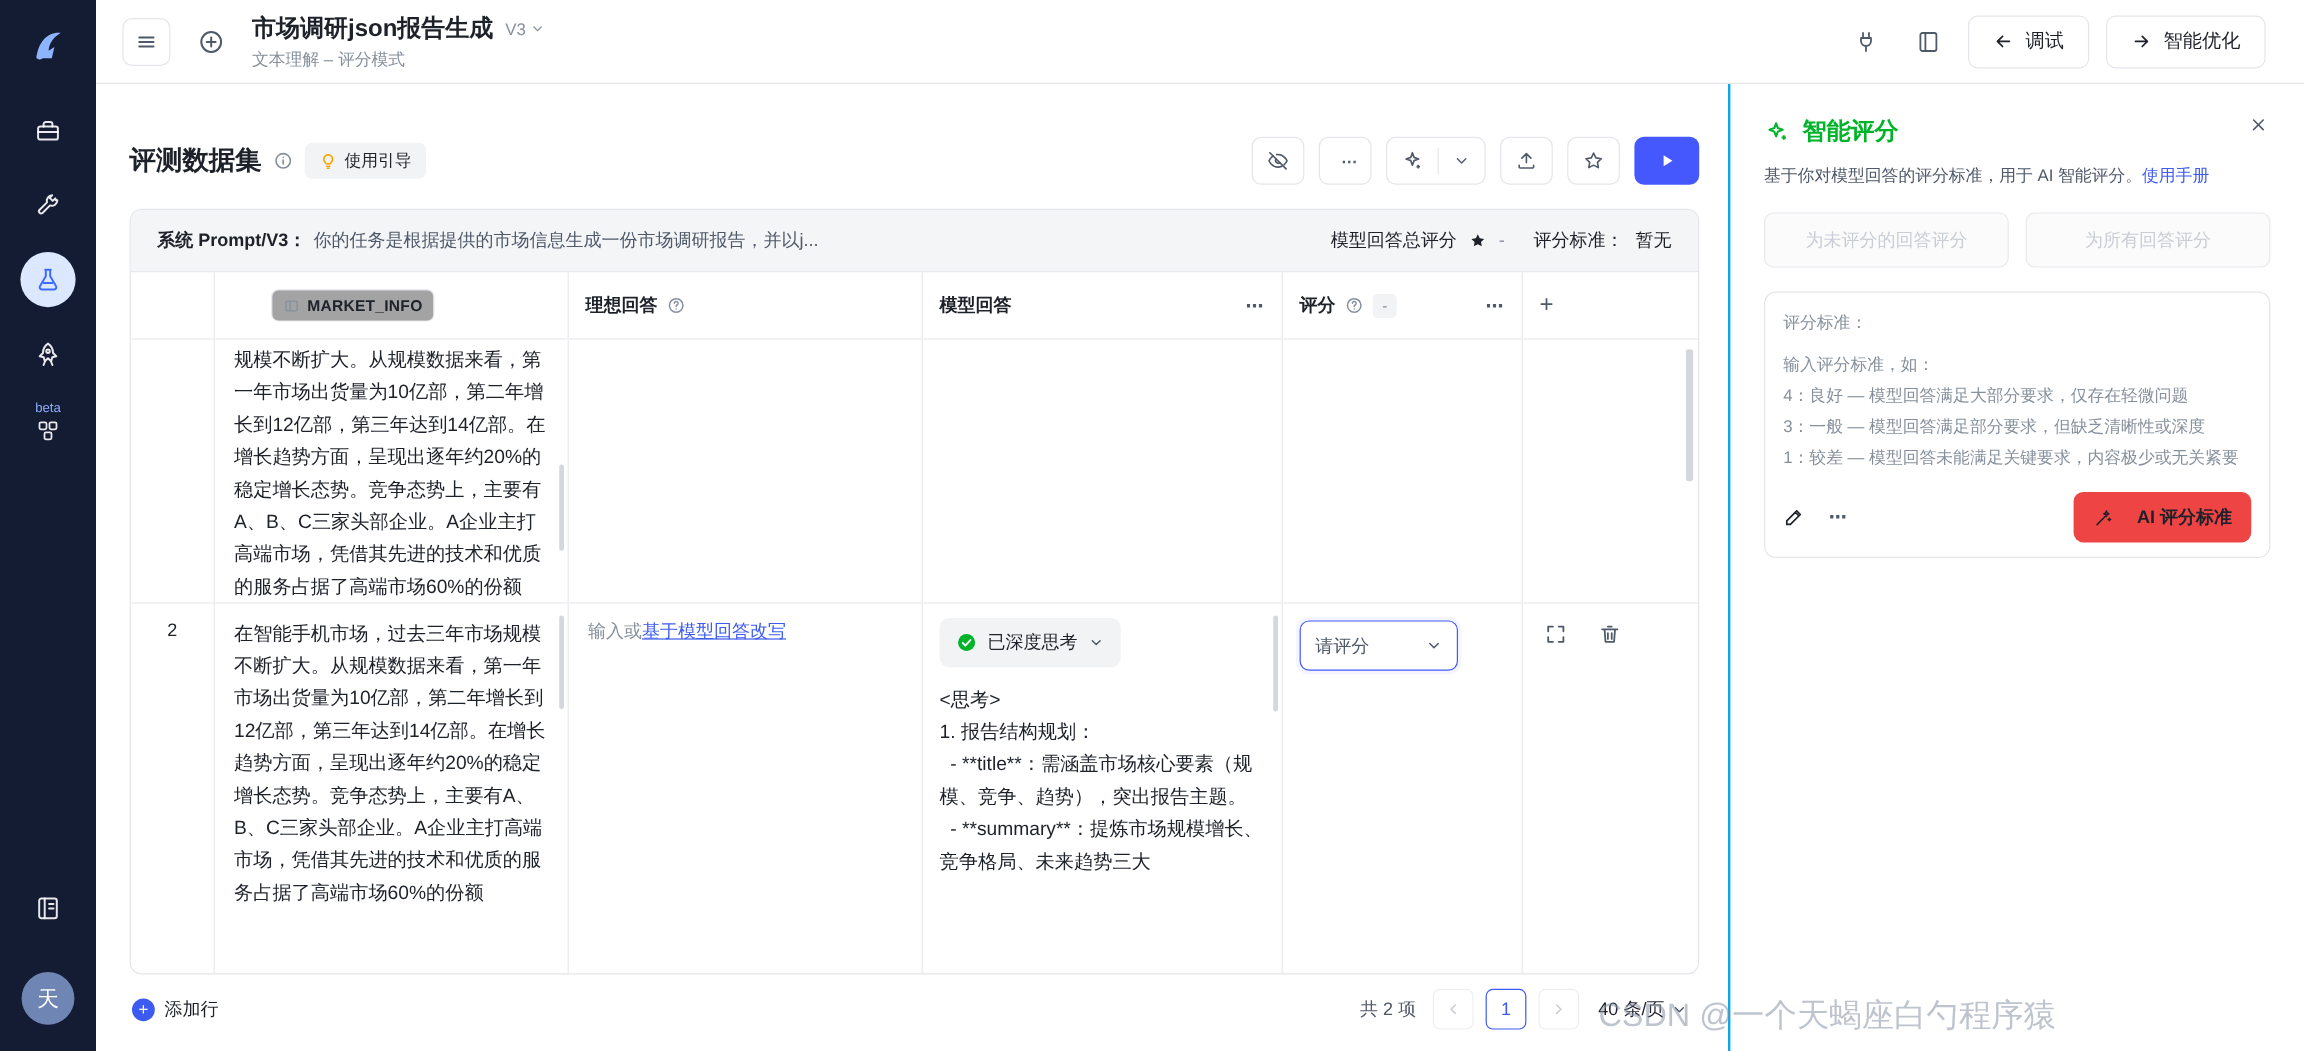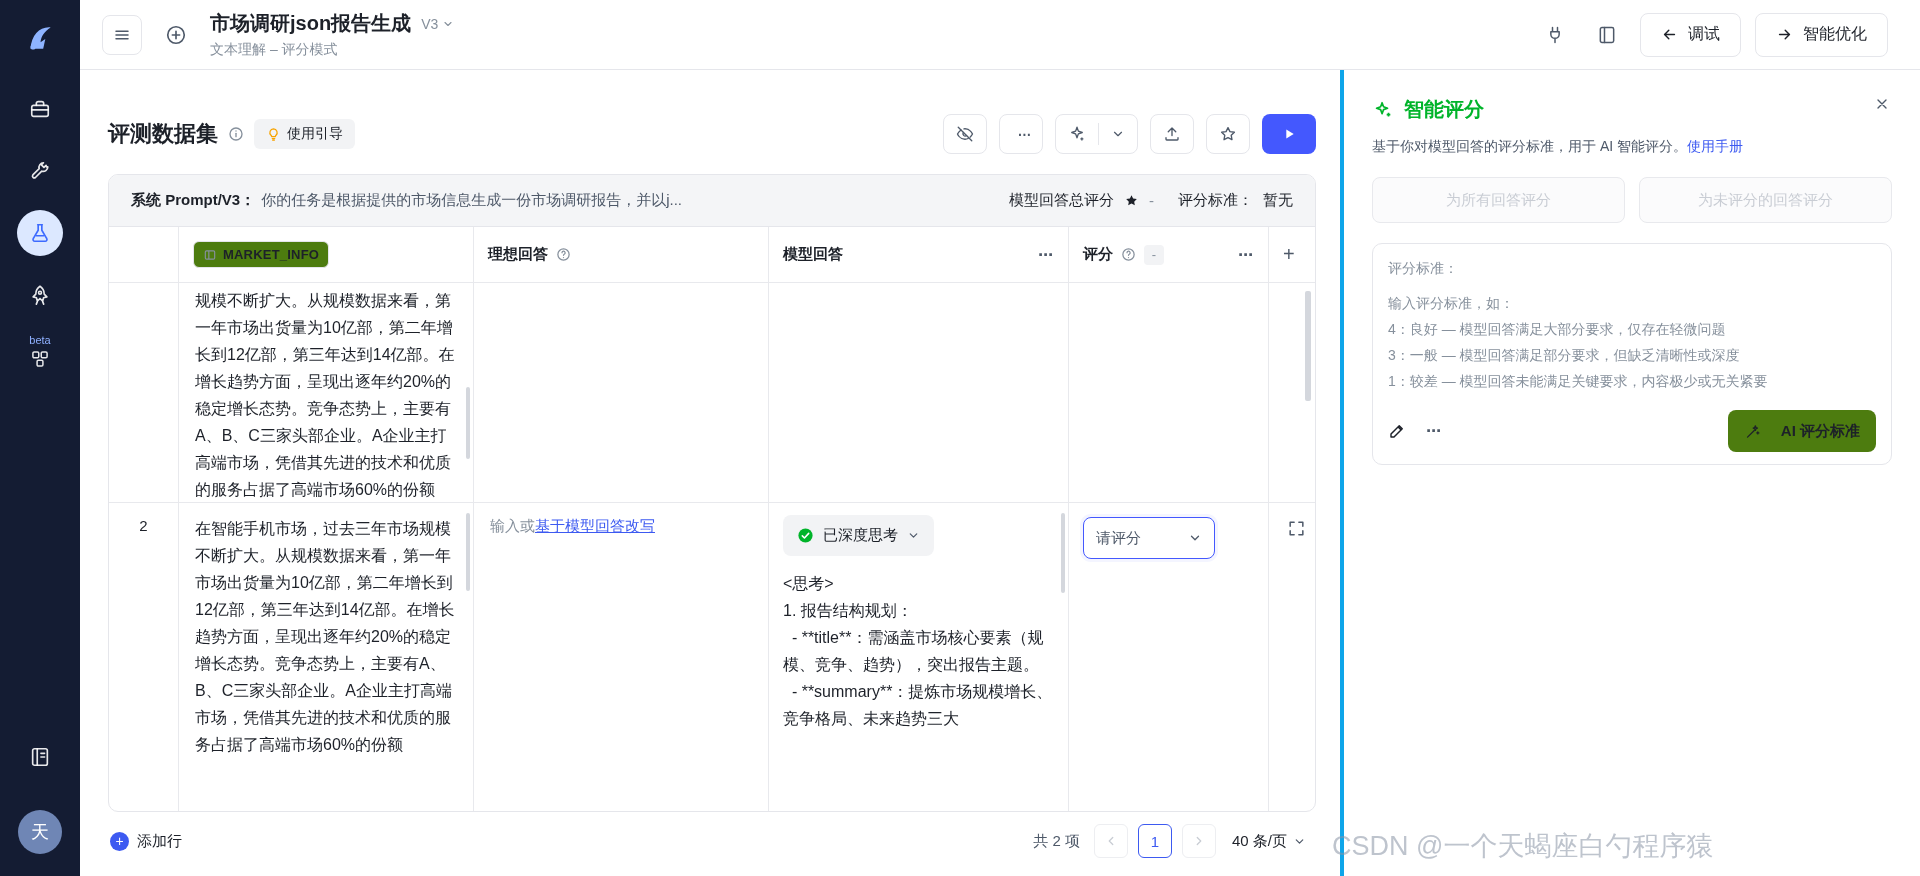--- a/index.html
+++ b/index.html
@@ -57,21 +57,21 @@
   .prompt-text { color:#4E5969; font-size:15px; white-space:nowrap; overflow:hidden; text-overflow:ellipsis; max-width:640px; }
   .prompt-right { margin-left:auto; display:flex; align-items:center; gap:10px; font-size:15px; color:#4E5969; }
   .prompt-right .strong { color:#1D2129; }
   .mini-star { color:#1D2129; display:flex; align-items:center; cursor:pointer; }
   .dash-val { color:#86909C; }
 
   .t-grid { display:grid; grid-template-columns:70px 295px 295px 300px 200px 1fr; }
   .t-head { height:56px; border-bottom:1px solid #E8E9ED; flex:none; background:#fff; }
   .t-head > div { display:flex; align-items:center; padding:0 14px; border-right:1px solid #E8E9ED; font-size:15px; font-weight:600; gap:8px; }
   .t-head > div:last-child { border-right:none; }
-  .field-chip { display:inline-flex; align-items:flex-end; gap:6px; border:1px solid #E5E6EB; border-radius:6px; padding:5px 9px; font-size:13px; font-weight:700; letter-spacing:.2px; cursor:pointer; color:#1D2129; background:#4d7c0f; }
+  .field-chip { display:inline-flex; align-items:flex-end; gap:6px; border:1px solid #E5E6EB; border-radius:6px; padding:5px 9px; font-size:13px; font-weight:700; letter-spacing:.2px; cursor:pointer; color:#1D2129; background:#a3a3a3;margin-left:33px; }
   .more-dots { margin-left:auto; color:#4E5969; cursor:pointer; font-weight:700; letter-spacing:1px; }
   .mini-box { min-width:20px; height:20px; border-radius:4px; background:#F2F3F5; color:#86909C; display:flex; align-items:center; justify-content:center; font-size:13px; font-weight:400; }
   .plus-col { color:#4E5969; font-size:20px; font-weight:400; cursor:pointer; }
 
   .t-body { flex:1; overflow:hidden; position:relative; }
   .t-row { border-bottom:1px solid #E8E9ED; }
   .t-row > div { border-right:1px solid #E8E9ED; position:relative; overflow:hidden; }
   .t-row > div:last-child { border-right:none; }
   .row1 { height:220px; }
   .row2 { height:420px; }
@@ -93,35 +93,35 @@
   .table-footer { height:52px; flex:none; display:flex; align-items:center; padding:6px 4px 0 2px; }
   .add-row { display:flex; align-items:center; gap:8px; cursor:pointer; font-size:15px; }
   .blue-plus { width:19px; height:19px; border-radius:50%; background:#3D5AF1; color:#fff; font-size:14px; display:flex; align-items:center; justify-content:center; }
   .pager { margin-left:auto; display:flex; align-items:center; gap:10px; }
   .total-txt { color:#4E5969; margin-right:4px; }
   .pg { width:34px; height:34px; border:1px solid #EDEEF1; border-radius:6px; background:#fff; display:flex; align-items:center; justify-content:center; color:#C9CDD4; cursor:pointer; }
   .pg.cur { border-color:#3D5AF1; color:#3D5AF1; font-size:15px; }
   .page-size { display:flex; align-items:center; gap:6px; cursor:pointer; color:#1D2129; padding:0 6px; }
 
   
-  .panel { width:580px; flex:none; border-left:4px solid #0ea5e9; padding:26px 28px; position:relative; background:#fff; }
+  .panel { width:480px; flex:none; border-left:2px solid #0ea5e9; padding:26px 28px; position:relative; background:#fff; }
   .panel-close { position:absolute; top:26px; right:30px; color:#4E5969; cursor:pointer; }
   .panel-title-row { display:flex; align-items:center; gap:10px; }
   .panel-title { color:#00B42A; font-size:20px; font-weight:700; }
   .panel-desc { margin-top:12px; font-size:14px; color:#4E5969; line-height:22px; }
   .panel-desc .link { text-decoration:none; }
   .panel-btns { display:flex; gap:14px; margin-top:20px; }
   .panel-btn { flex:1; height:46px; border:1px solid #E8E9ED; background:#FBFBFC; color:#C9CDD4; border-radius:8px; font-size:15px; display:flex; align-items:center; justify-content:center; cursor:pointer; }
   .criteria-box { margin-top:20px; border:1px solid #E5E6EB; border-radius:10px; padding:16px 15px 12px; }
   .criteria-label { font-size:14px; color:#86909C; margin-bottom:12px; }
   .criteria-line { font-size:14px; color:#86909C; line-height:26px; }
   .criteria-footer { display:flex; align-items:center; gap:20px; margin-top:16px; color:#1D2129; }
   .cf-icon { cursor:pointer; display:flex; color:#1D2129; }
   .cf-dots { cursor:pointer; color:#4E5969; font-weight:700; letter-spacing:1px; }
-  .ai-btn { margin-left:auto; background:#4d7c0f; border:none; border-radius:8px; height:42px; padding:0 16px; display:flex; align-items:center; gap:20px; font-size:15px; font-weight:600; color:#1D2129; cursor:pointer; }
+  .ai-btn { margin-left:auto; background:#ef4444; border:none; border-radius:8px; height:42px; padding:0 16px; display:flex; align-items:center; gap:20px; font-size:15px; font-weight:600; color:#1D2129; cursor:pointer; }
 
   .watermark { position:absolute; left:1332px; bottom:12px; font-size:27px; color:#8A94A6; opacity:.55; z-index:50; pointer-events:none; white-space:nowrap; }
 </style>
 </head>
 <body>
 
 <aside class="sidebar">
   <div class="logo">
     <svg width="34" height="34" viewBox="0 0 32 32">
       <path d="M7 26 C8 13 16 5 26 6 C20 10 17 14 16.5 20 L21 17 L19 26 Z" fill="#8FB4FF"></path>
@@ -449,22 +449,22 @@
         <svg width="22" height="22" viewBox="0 0 24 24" fill="none" stroke="#00B42A" stroke-width="1.8" stroke-linejoin="round">
             <path d="M11 4l1.6 4.4L17 10l-4.4 1.6L11 16l-1.6-4.4L5 10l4.4-1.6z"></path>
             <path d="M18 15v4M16 17h4"></path>
           </svg>
         <span class="panel-title">智能评分</span>
       </div>
       <div class="panel-desc">
         <span>基于你对模型回答的评分标准，用于 AI 智能评分。</span><span class="link">使用手册</span>
       </div>
       <div class="panel-btns">
+        <button class="panel-btn">为未评分的回答评分</button>
         <button class="panel-btn">为所有回答评分</button>
-        <button class="panel-btn">为未评分的回答评分</button>
       </div>
       <div class="criteria-box">
         <div class="criteria-label">评分标准：</div>
         <div class="criteria-line">输入评分标准，如：</div>
         <div class="criteria-line">4：良好 — 模型回答满足大部分要求，仅存在轻微问题</div>
         <div class="criteria-line">3：一般 — 模型回答满足部分要求，但缺乏清晰性或深度</div>
         <div class="criteria-line">1：较差 — 模型回答未能满足关键要求，内容极少或无关紧要</div>
         <div class="criteria-footer">
           <span class="cf-icon">
             <svg width="18" height="18" viewBox="0 0 24 24" fill="none" stroke="currentColor" stroke-width="1.9" stroke-linecap="round" stroke-linejoin="round">

